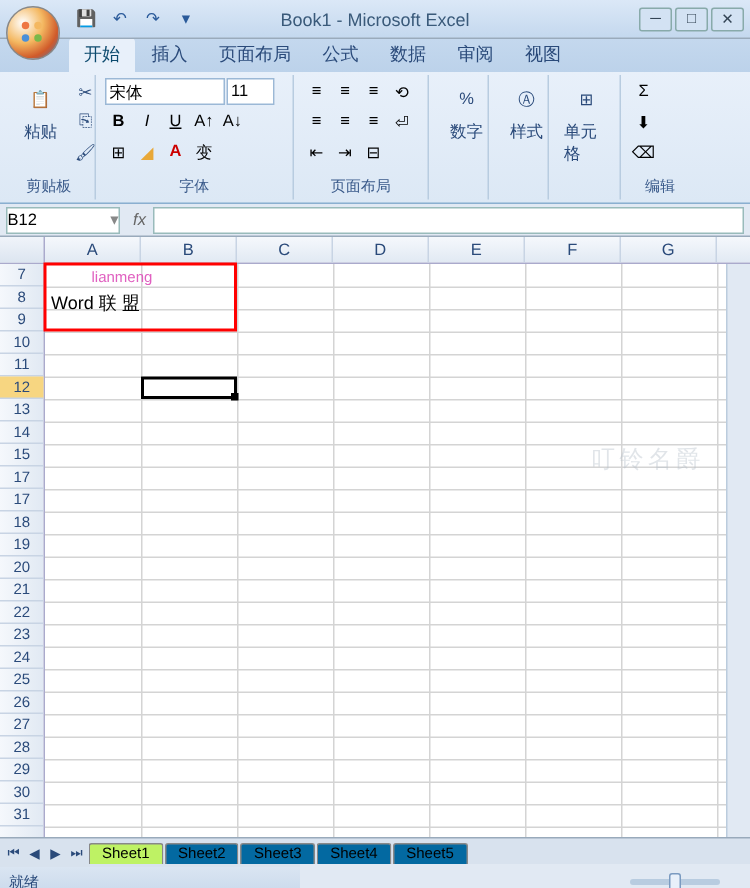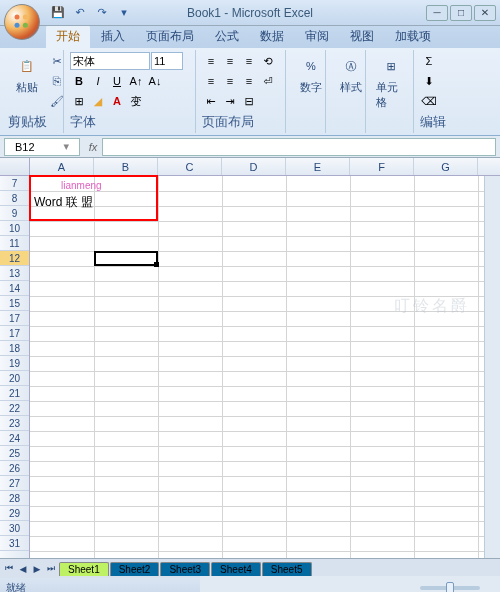--- a/index.html
+++ b/index.html
@@ -7,36 +7,36 @@
 .titlebar{height:26px;background:linear-gradient(#dbe8f7,#c4d8ee);display:flex;align-items:center;padding:0 4px;border-bottom:1px solid #9ab;position:relative}
 .office-btn{width:36px;height:36px;border-radius:50%;background:radial-gradient(circle at 30% 30%,#fff,#f4b861 40%,#d05a2a 70%,#3d7bc8);position:absolute;left:4px;top:4px;z-index:10;border:1px solid #888;display:flex;align-items:center;justify-content:center}
 .office-btn svg{width:20px;height:20px}
 .qat{display:flex;gap:6px;margin-left:46px;align-items:center}
 .qat-btn{width:16px;height:16px;display:flex;align-items:center;justify-content:center;color:#2a5a9a}
 .title-text{position:absolute;left:50%;transform:translateX(-50%);color:#3a5a7a;font-size:12px}
 .winbtns{position:absolute;right:4px;display:flex;gap:2px}
 .winbtn{width:22px;height:16px;background:#d3e2f3;border:1px solid #8aa;border-radius:2px;display:flex;align-items:center;justify-content:center;font-size:10px;color:#345}
 .tabs{height:22px;display:flex;padding-left:46px;align-items:flex-end;gap:1px;background:linear-gradient(#c4d8ee,#bcd2ea)}
 .tab{padding:3px 10px;font-size:12px;color:#2a4a7a;cursor:pointer;border-radius:3px 3px 0 0}
-.tab.active{background:#e8f0fa;color:#a16207}
+.tab.active{background:#e8f0fa;color:#0c4a6e}
 .ribbon{height:88px;background:linear-gradient(#e8f0fa,#dce8f5);border-bottom:1px solid #8aafd0;display:flex;padding:2px;position:relative}
 .group{border-right:1px solid #b8cce0;padding:2px 6px;display:flex;flex-direction:column;justify-content:space-between;position:relative}
-.group-label{font-size:13px;color:#3a5a8a;text-align:left;padding-top:2px}
+.group-label{font-size:10px;color:#3a5a8a;text-align:center;padding-top:2px}
 .group-body{flex:1;display:flex;gap:2px;align-items:flex-start}
 .bigbtn{display:flex;flex-direction:column;align-items:center;padding:2px 4px;gap:2px;font-size:11px;color:#2a4a7a;min-width:38px}
 .bigbtn-icon{width:24px;height:24px;display:flex;align-items:center;justify-content:center}
 .smallcol{display:flex;flex-direction:column;gap:2px}
 .smallbtn{width:18px;height:18px;display:flex;align-items:center;justify-content:center;font-size:11px;color:#2a4a7a;border-radius:2px}
 .combo{height:18px;border:1px solid #9bb8d6;background:#fff;display:flex;align-items:center;padding:0 2px;font-size:11px}
 .combo.font{width:80px}
 .combo.size{width:32px}
 .row{display:flex;gap:1px;align-items:center}
 .abtn{width:18px;height:18px;display:flex;align-items:center;justify-content:center;border:1px solid transparent;border-radius:2px;font-size:11px}
 .fmla-bar{height:22px;background:#e1e9f3;border-bottom:1px solid #9ab;display:flex;align-items:center}
-.namebox{width:76px;height:18px;background:#fff;border:1px solid #9bb;margin:0 4px;padding:0 10px;display:flex;align-items:center;font-size:11px}
+.namebox{width:76px;height:18px;background:#fff;border:1px solid #9bb;margin:0 4px;padding:0 0;display:flex;align-items:center;font-size:11px}
 .fmla-btns{display:flex;gap:0}
 .fbtn{width:18px;height:18px;display:flex;align-items:center;justify-content:center;color:#666;font-size:11px}
 .fmla-input{flex:1;height:18px;background:#fff;border:1px solid #9bb;margin-right:4px}
 .grid-area{height:400px;background:#fff;position:relative;overflow:hidden}
 .colheads{height:18px;display:flex;background:linear-gradient(#f5f8fc,#e1e9f3);border-bottom:1px solid #aac}
 .corner{width:30px;border-right:1px solid #aac;background:linear-gradient(#f0f4fa,#dce5f0)}
 .ch{width:64px;border-right:1px solid #c8d4e4;text-align:center;font-size:11px;color:#2a4a7a;line-height:18px}
 .gridbody{display:flex;height:382px}
 .rowheads{width:30px;background:linear-gradient(90deg,#f5f8fc,#e1e9f3);border-right:1px solid #aac}
 .rh{height:15px;border-bottom:1px solid #c8d4e4;text-align:center;font-size:10px;color:#2a4a7a;line-height:15px}
@@ -90,21 +90,20 @@
 </div>
 
 <div class="tabs">
   <div class="tab active">开始</div>
   <div class="tab">插入</div>
   <div class="tab">页面布局</div>
   <div class="tab">公式</div>
   <div class="tab">数据</div>
   <div class="tab">审阅</div>
   <div class="tab">视图</div>
-  <div class="tab">加载项</div>
 </div>
 
 <div class="ribbon">
   <div class="group" style="width:62px">
     <div class="group-body">
       <div class="bigbtn">
         <div class="bigbtn-icon">📋</div>
         <span>粘贴</span>
       </div>
       <div class="smallcol">

